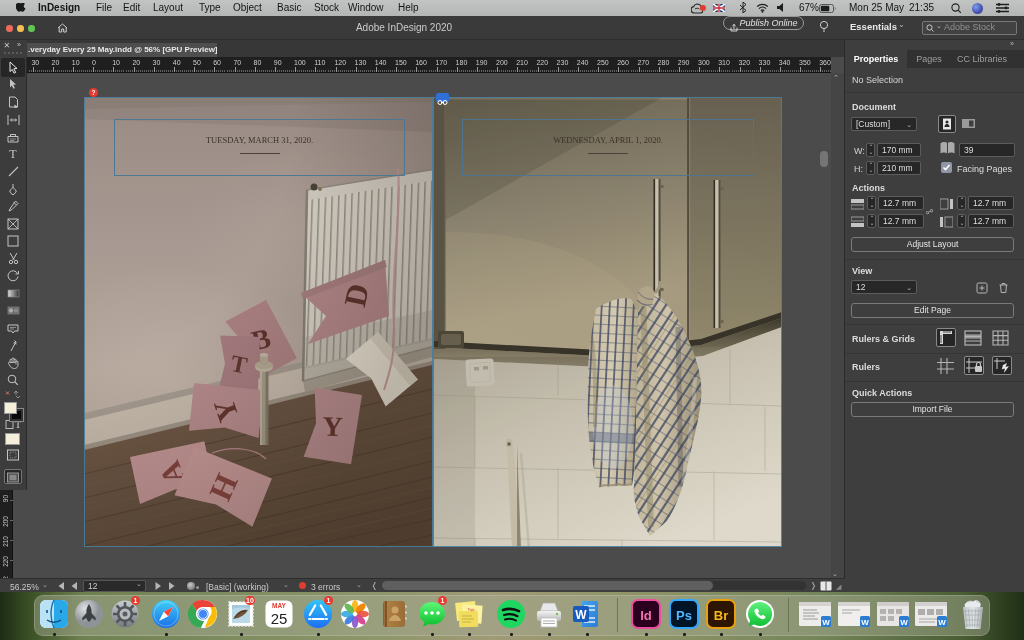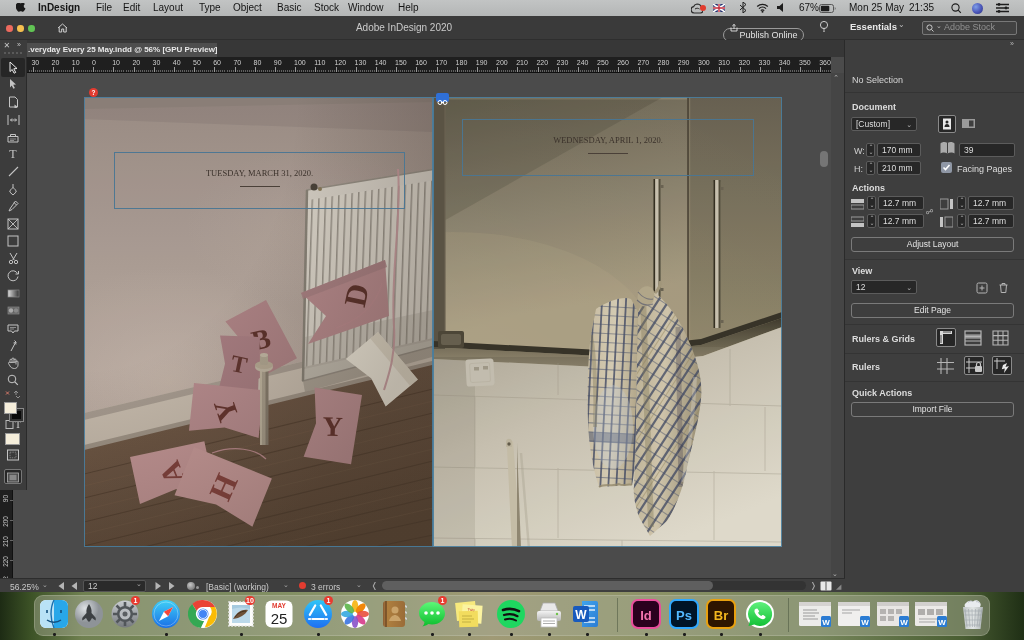--- a/index.html
+++ b/index.html
@@ -125,21 +125,21 @@
     </svg>
 </div>
 <div id="titlebar" class="abs">
   <span class="tl" style="left:6px;top:9px;background:#ec6a5e;"></span>
   <span class="tl" style="left:17px;top:9px;background:#f5bf4f;"></span>
   <span class="tl" style="left:28px;top:9px;background:#61c454;"></span>
   <svg class="abs" style="left:57px;top:7px;" width="11" height="10" viewBox="0 0 11 10">
       <path d="M1 5L5.5 1 10 5M2.2 4.2V9h2.5V6h2v3h2.5V4.2" stroke="#cfcfcf" stroke-width="1" fill="none"></path>
     </svg>
   <span class="abs" style="left:349px;top:6px;width:110px;text-align:center;color:#cbcbcb;font-size:10px;">Adobe InDesign 2020</span>
-  <span class="abs" style="left:723px;top:12px;width:81px;height:14px;border:1px solid #9a9a9a;border-radius:8px;color:#e2e2e2;font-size:9px;line-height:13px;text-align:center;padding-left:10px;">Publish Online</span>
+  <span class="abs" style="left:723px;top:0;width:81px;height:14px;border:1px solid #9a9a9a;border-radius:8px;color:#e2e2e2;font-size:9px;line-height:13px;text-align:center;padding-left:10px;font-style:italic;">Publish Online</span>
   <svg class="abs" style="left:730px;top:8px;" width="8" height="8" viewBox="0 0 8 8">
       <path d="M4 5V0.5M2.3 2L4 .4 5.7 2M1 3.5v3.5h6V3.5" stroke="#e2e2e2" stroke-width=".9" fill="none"></path>
     </svg>
   <svg class="abs" style="left:819px;top:4px;" width="10" height="15" viewBox="0 0 10 15">
       <circle cx="5" cy="5" r="3.6" fill="none" stroke="#c9c9c9" stroke-width="1"></circle>
       <path d="M3.8 8.4h2.4M4 10h2M4.3 11.5h1.4" stroke="#c9c9c9" stroke-width=".9" fill="none"></path>
     </svg>
   <span class="abs" style="left:850px;top:5px;color:#e8e8e8;font-size:9.5px;font-weight:bold;">Essentials</span>
   <span class="abs" style="left:898px;top:4px;color:#bbb;font-size:8px;">⌄</span>
   <span class="abs" style="left:922px;top:4.5px;width:95px;height:14px;background:#424242;border:1px solid #787878;border-radius:2px;"></span>
@@ -844,21 +844,21 @@
  <path d="M0,0 L84,0 L84,52 L42,45 L0,52 Z" fill="#cc9e9e"></path>
  <text x="42" y="37" font-family="Liberation Serif" font-size="32" font-weight="bold" fill="#8a4540" text-anchor="middle" transform="rotate(-88 42 26)">H</text>
 </g>
 <path d="M128,356 C150,348 172,352 182,362" stroke="#bd8c90" stroke-width="1.2" fill="none"></path>
 <path d="M298,186 C292,210 272,224 252,231" stroke="#bd8c90" stroke-width="1.2" fill="none"></path>
 <polygon points="0,0 349,0 349,5 0,12" fill="#8a7d78" opacity=".5"></polygon>
 <rect width="349" height="450" fill="#3a2c20" opacity=".06"></rect>
         <ellipse cx="-10" cy="-20" rx="190" ry="150" fill="none"></ellipse>
         <rect width="349" height="450" fill="url(#cornershade)"></rect>
 </svg>
-<div class="tframe" style="left:30px;width:291px;margin-top:33px;">
+<div class="tframe" style="left:30px;width:291px;">
   <div class="l1">TUESDAY, MARCH 31, 2020.</div>
   <div class="rule"></div>
 </div>
 <div class="pgborder"></div>
 </div>
 <div class="page" id="pageR">
 <svg width="349" height="450" viewBox="0 0 349 450">
 <defs>
 <linearGradient id="cabg" x1="0" y1="0" x2=".3" y2="1">
  <stop offset="0" stop-color="#6b6454"></stop>
@@ -1094,20 +1094,25 @@
       <text transform="translate(8,46) rotate(-90)" font-size="6.5" fill="#c8c8c8" font-family="Liberation Sans" text-anchor="end">210</text>
       <text transform="translate(8,66) rotate(-90)" font-size="6.5" fill="#c8c8c8" font-family="Liberation Sans" text-anchor="end">220</text>
       <text transform="translate(8,86) rotate(-90)" font-size="6.5" fill="#c8c8c8" font-family="Liberation Sans" text-anchor="end">2</text>
       <g stroke="#666" stroke-width="1">
         <path d="M10 10.5h3M10 30.5h3M10 50.5h3M10 70.5h3"></path>
       </g>
     </svg></div>
 <div id="panelgap" class="abs"></div>
 <div id="panel" class="abs">
 <span class="abs" style="left:165px;top:0px;color:#b5b5b5;font-size:7px;">»</span>
+<div id="ptabs">
+  <div class="ptab" style="left:0;width:62px;background:#3e3e3e;color:#fff;font-weight:bold;">Properties</div>
+  <div class="ptab" style="left:62px;width:44px;color:#9e9e9e;">Pages</div>
+  <div class="ptab" style="left:106px;width:62px;color:#9e9e9e;">CC Libraries</div>
+</div>
 <span class="abs" style="left:7px;top:35px;">No Selection</span>
 <div class="sep" style="top:52px;"></div>
 <span class="phead" style="top:62px;">Document</span>
 <div class="pfield" style="left:6px;top:77px;width:66px;">[Custom]<span style="position:absolute;right:4px;top:1px;color:#bbb;font-size:7px;">⌄</span></div>
 <div class="abs" style="left:93px;top:75px;width:18px;height:18px;background:#272727;border:1px solid #8a8a8a;border-radius:2px;"><svg width="16" height="16" viewBox="0 0 16 16">
         <rect x="4" y="2.5" width="8" height="11" fill="#e8e8e8"></rect>
         <circle cx="8" cy="6" r="1.5" fill="#272727"></circle>
         <path d="M5.5 11c0-2 1-3 2.5-3s2.5 1 2.5 3z" fill="#272727"></path>
       </svg></div>
 <div class="abs" style="left:116px;top:77px;width:15px;height:14px;"><svg width="15" height="14" viewBox="0 0 15 14">

